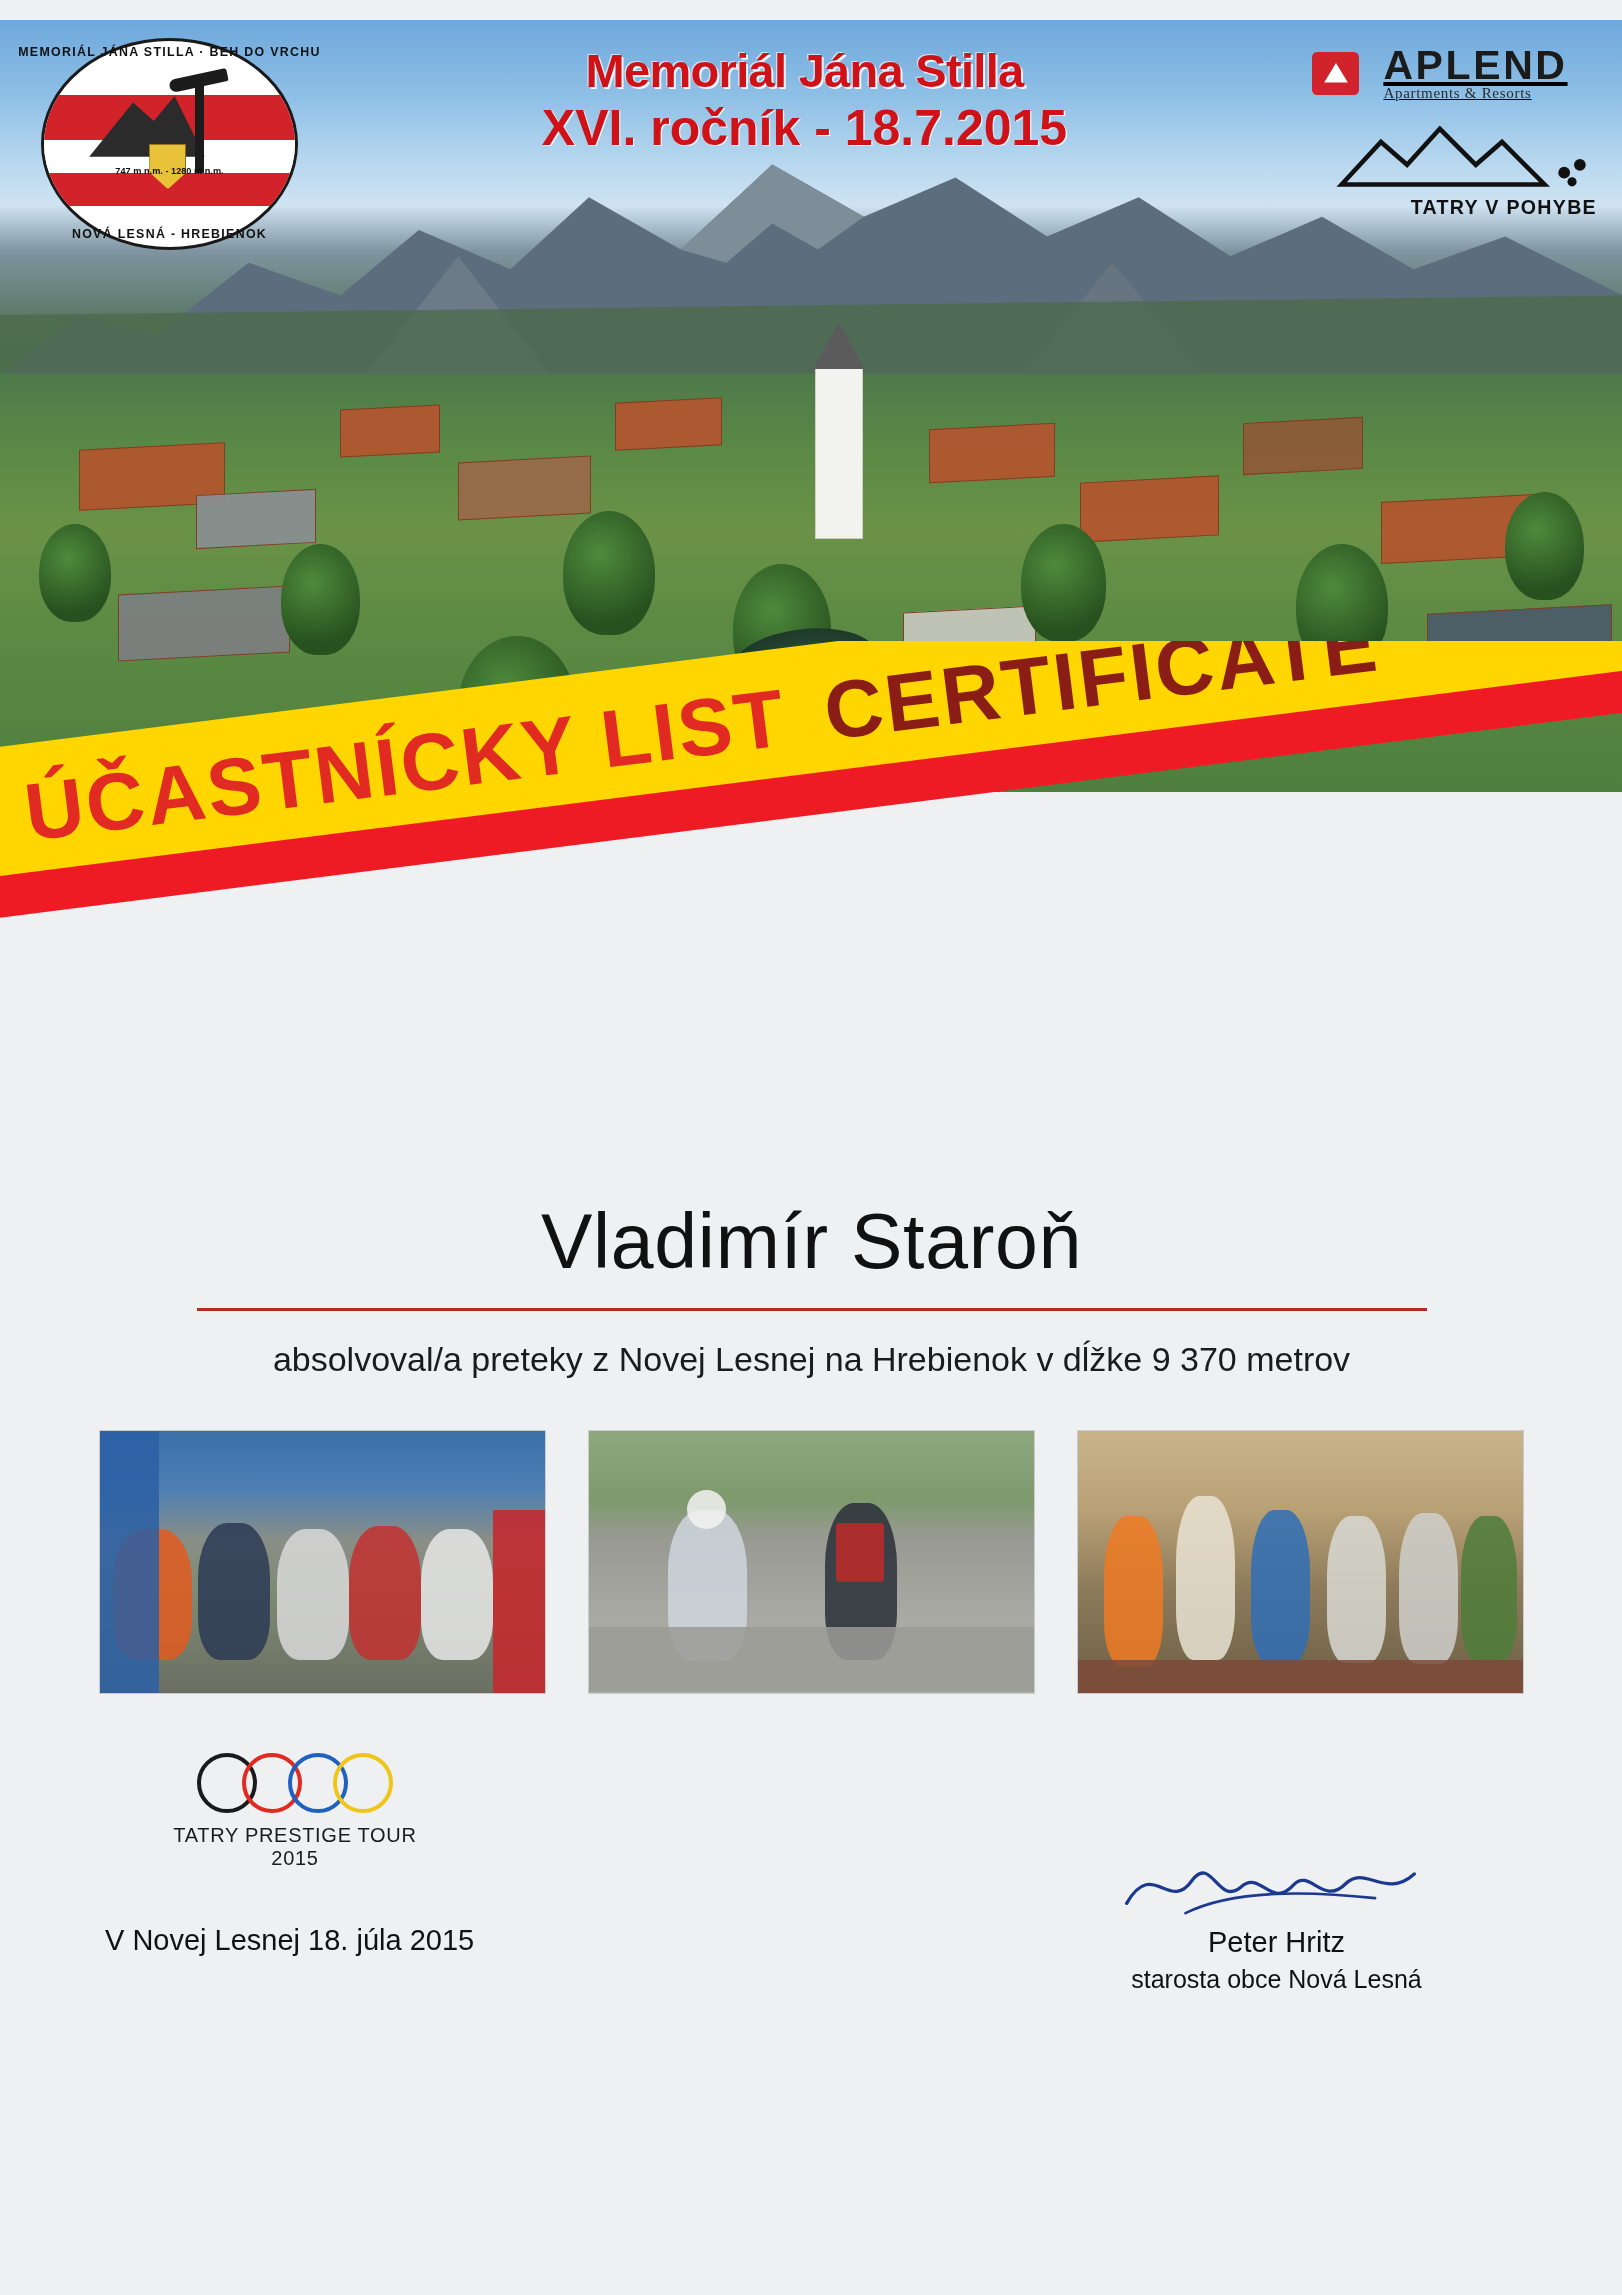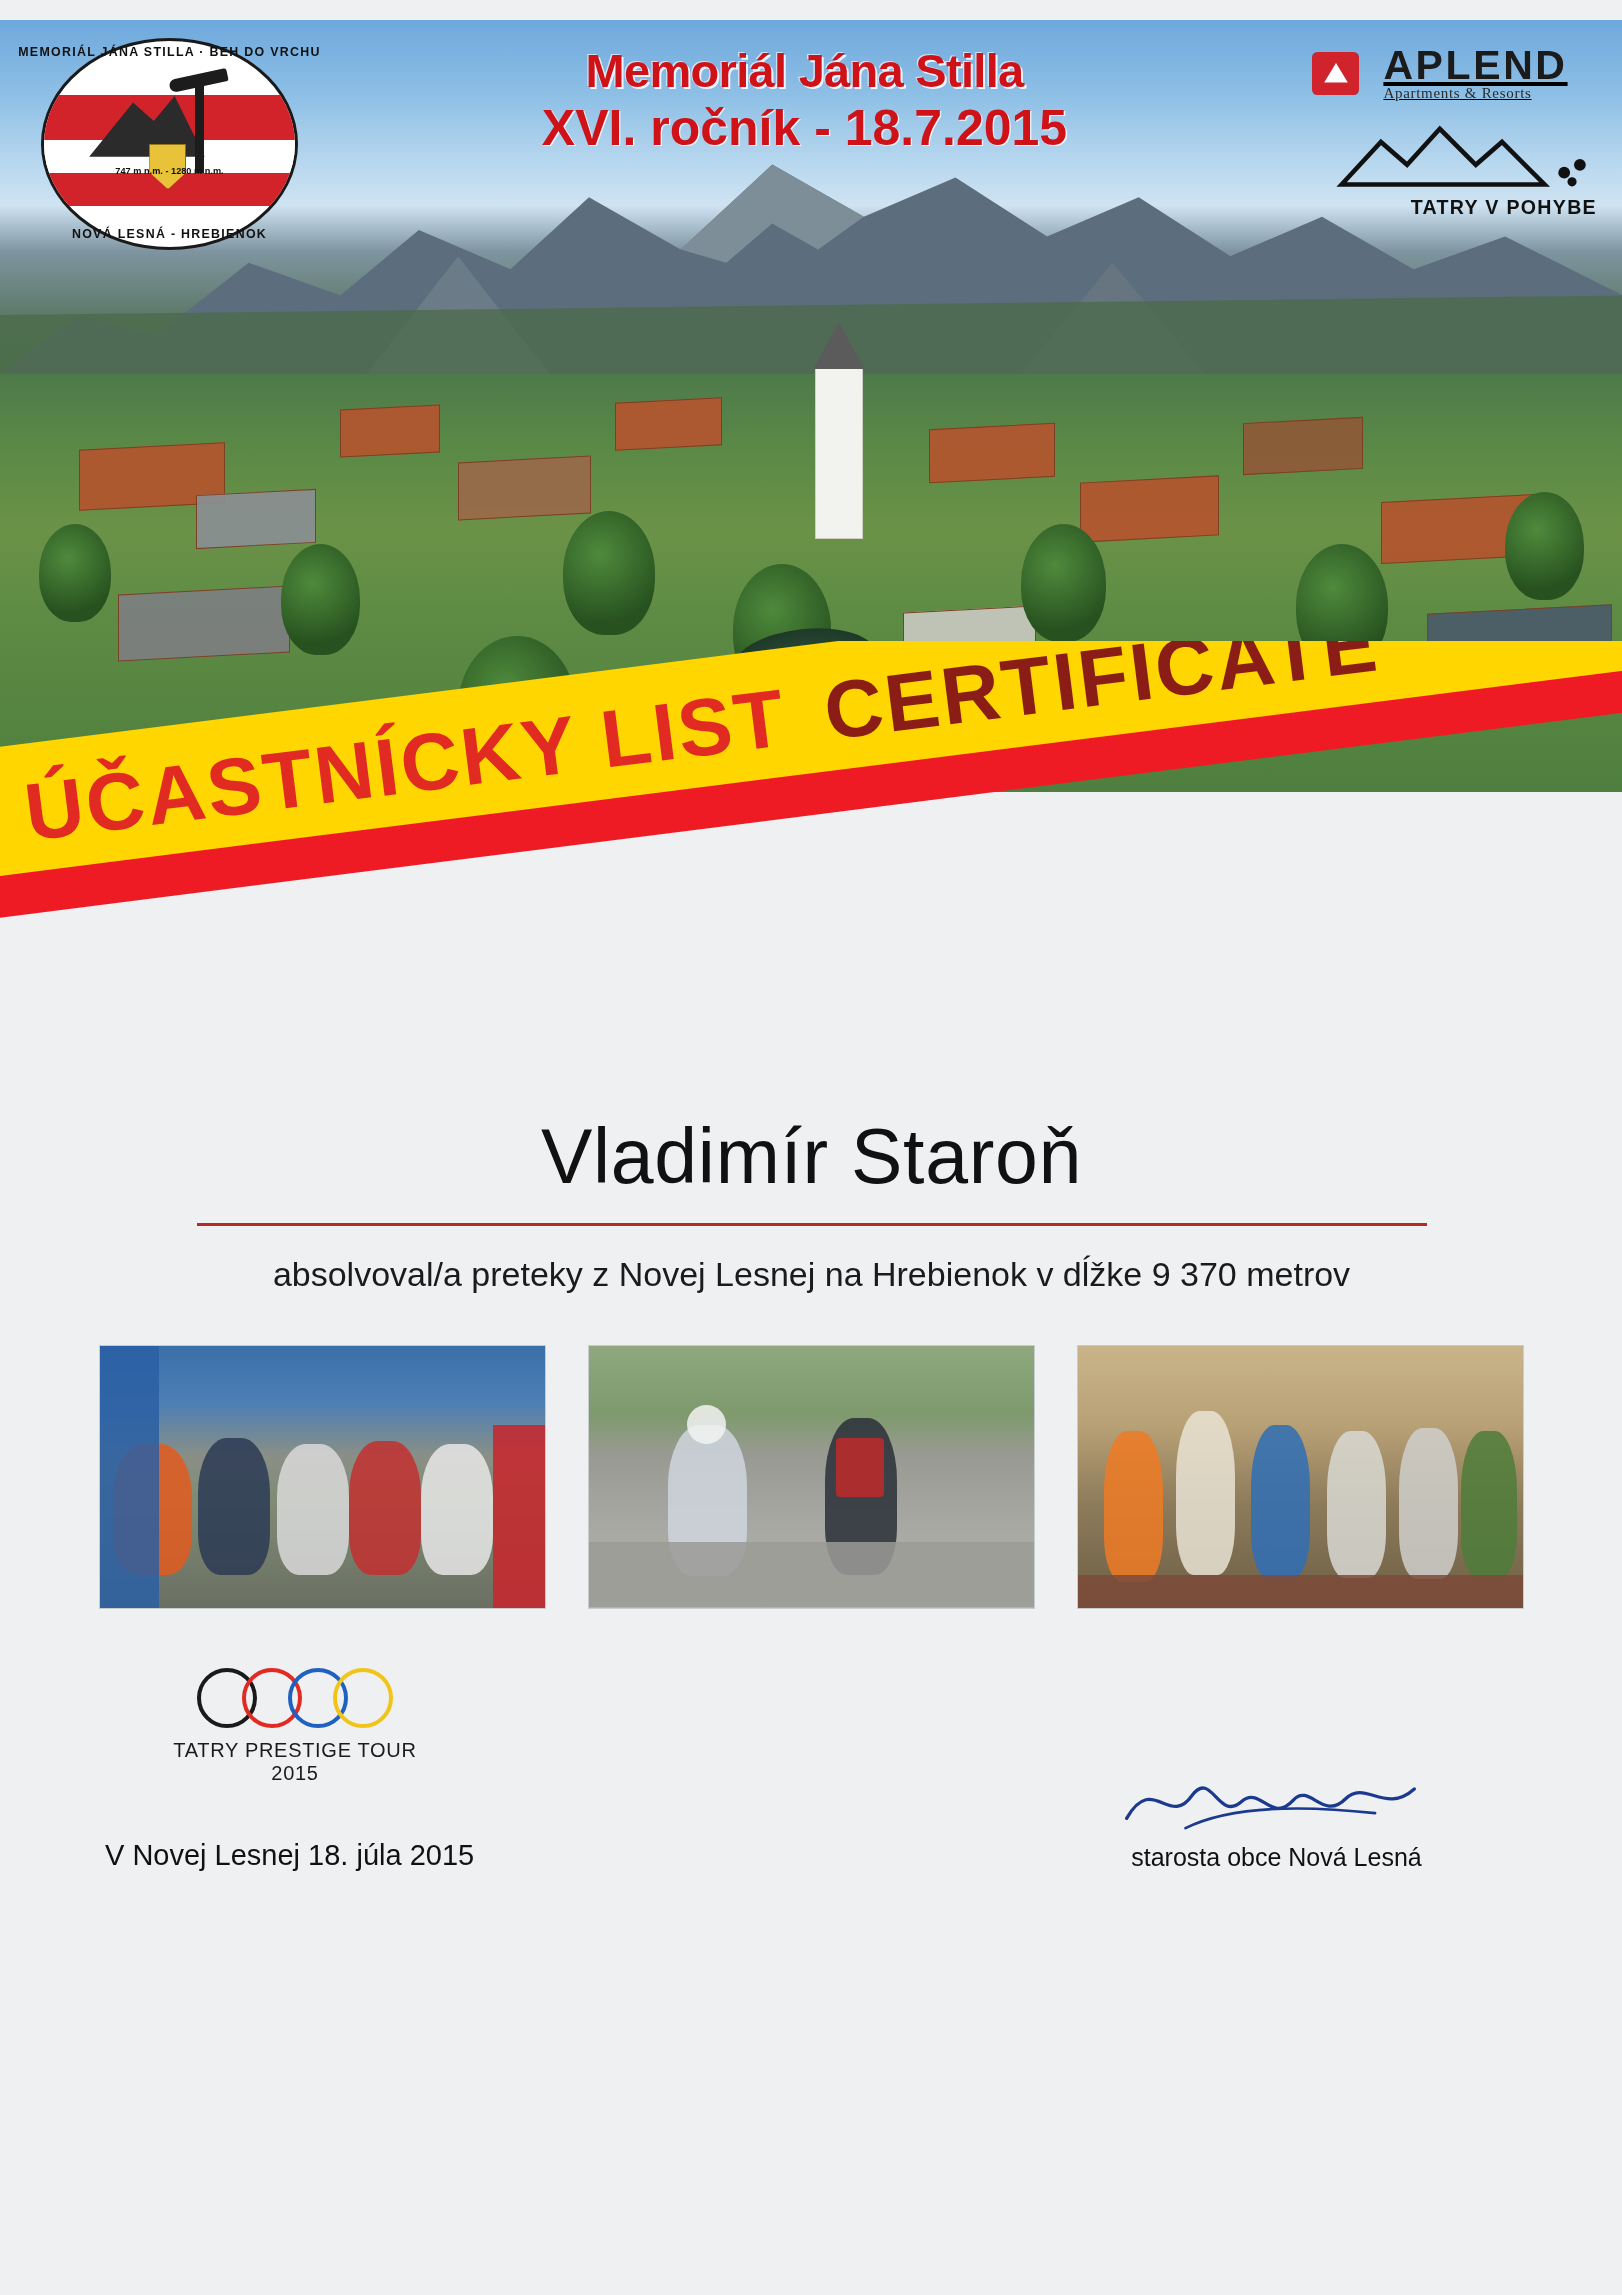--- a/index.html
+++ b/index.html
@@ -294,20 +294,21 @@
   .doc-body {
     position: absolute;
     left: 0; top: 1112px;
     width: 1623px;
     z-index: 10;
   }
   .recipient {
     text-align: center;
     font-size: 77px;
     color: #111;
+    margin-top: 85px;
     letter-spacing: 0.7px;
   }
   .rule {
     width: 1230px;
     height: 2.6px;
     background: #b42b24;
     margin: 22px auto 0 auto;
   }
   .description {
     text-align: center;
@@ -544,17 +545,18 @@
       <div class="tour-caption">TATRY PRESTIGE TOUR 2015</div>
     </div>
 
     <div class="place-date">V Novej Lesnej 18. júla 2015</div>
 
     <div class="signature-block">
       <svg class="sig-svg" width="340" height="72" viewBox="0 0 520 110">
         <path d="M30,80 C70,10 95,95 130,45 C160,5 170,85 205,55 C235,28 250,90 285,52 C310,25 330,85 365,50 C395,20 425,75 470,35" fill="none" stroke="#1b3a8f" stroke-width="5" stroke-linecap="round"></path>
         <path d="M120,95 C190,60 300,60 410,72" fill="none" stroke="#1b3a8f" stroke-width="4" stroke-linecap="round"></path>
       </svg>
+      <div class="sig-name">Peter Hritz</div>
       <div class="sig-role">starosta obce Nová Lesná</div>
     </div>
   </div>
 </div>
 
 
 </body></html>

